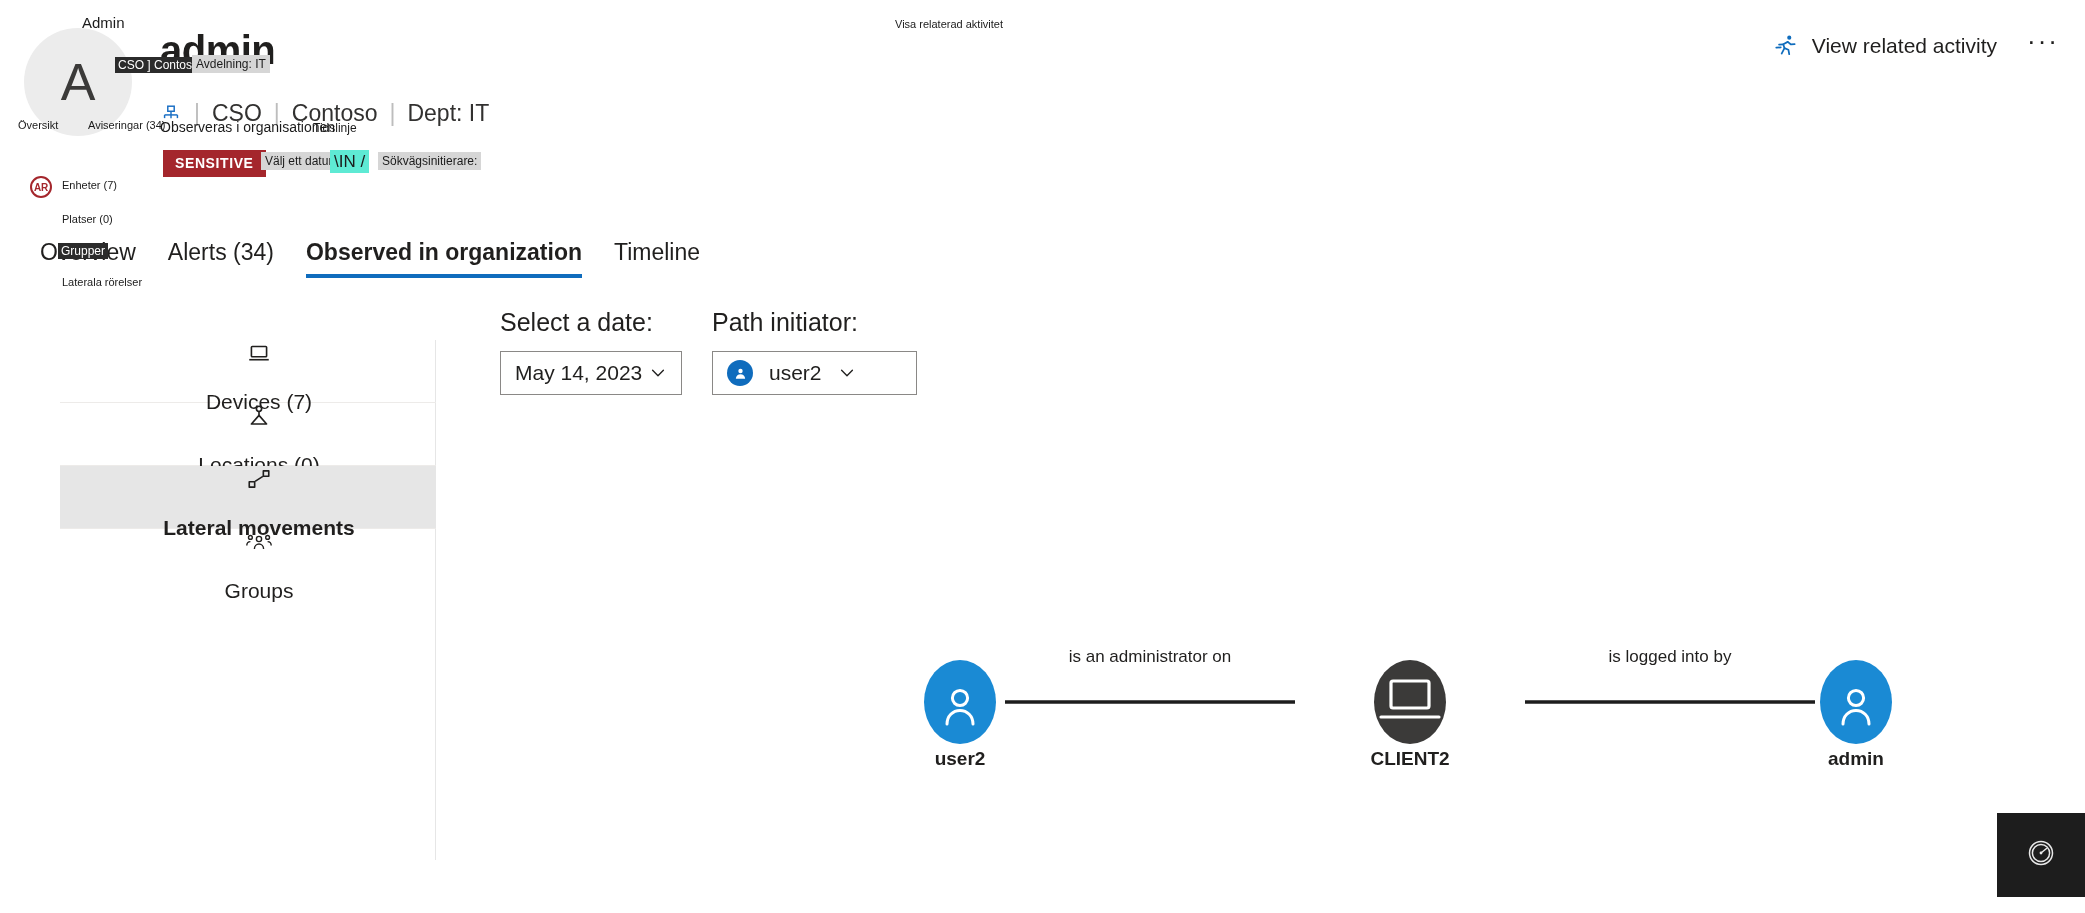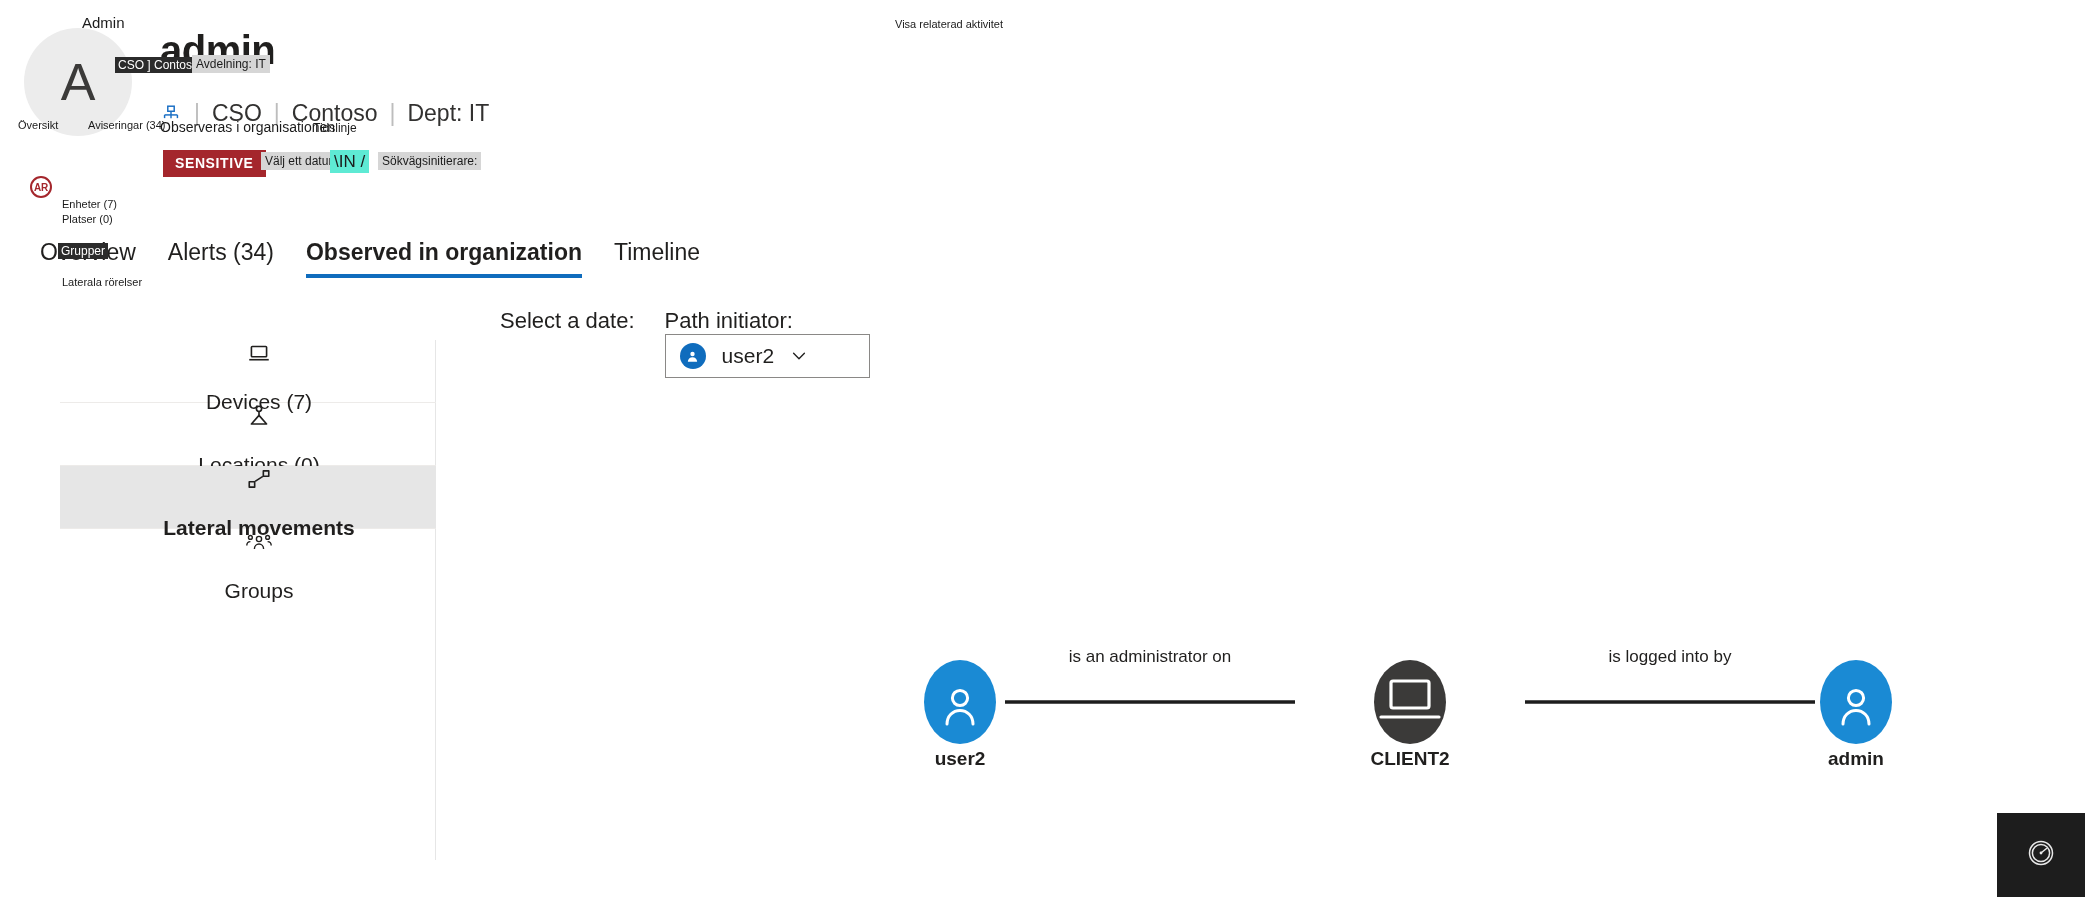--- a/index.html
+++ b/index.html
@@ -223,22 +223,23 @@
   
   .filters {
     position: absolute;
     left: 500px;
     top: 308px;
     display: flex;
     gap: 30px;
   }
   .filter-group { display: flex; flex-direction: column; }
   .filter-label {
-    font-size: 22px;
-    color: #201f1e;
+    font-size: 25px;
+    color: #201f1e;
+    margin-bottom: 14px;
   }
   .dropdown {
     height: 44px;
     border: 1px solid #8a8886;
     background: #ffffff;
     display: flex;
     align-items: center;
     padding: 0 14px;
     font-size: 21px;
     color: #201f1e;
@@ -322,20 +323,36 @@
       <span>CSO</span>
       <span class="sep">|</span>
       <span>Contoso</span>
       <span class="sep">|</span>
       <span>Dept: IT</span>
     </div>
 
     <div class="sensitive-badge">SENSITIVE</div>
   </div>
 
+  <div class="top-commands">
+    <div class="cmd-related">
+      <span class="ic">
+        <svg width="26" height="26" viewBox="0 0 24 24" fill="none" stroke="#0f6cbd" stroke-width="1.6" stroke-linecap="round" stroke-linejoin="round">
+          <circle cx="15" cy="4.3" r="1.9" fill="#0f6cbd" stroke="none"></circle>
+          <path d="M13.6 8.2 L9.5 10.4 L10.6 14 L8 19"></path>
+          <path d="M13.6 8.2 L16.6 10.6 L20 10.2"></path>
+          <path d="M10.6 14 L14.2 15.4 L15 19.6"></path>
+          <path d="M9.5 10.4 L5.6 10.8"></path>
+          <path d="M3 13.6 L7.2 13.2"></path>
+        </svg>
+      </span>
+      <span>View related activity</span>
+    </div>
+    <div class="cmd-ellipsis">···</div>
+  </div>
 
   <div class="pivot-bar">
     <div class="pivot">
       <span>Overview</span>
     </div>
     <div class="pivot">
       <span>Alerts (34)</span>
     </div>
     <div class="pivot selected">
       <span>Observed in organization</span>
@@ -391,20 +408,28 @@
         </svg>
       </span>
       <span>Groups</span>
     </div>
   </div>
 
   <div class="filters">
 
     <div class="filter-group">
       <div class="filter-label">Select a date:</div>
+      <div class="dropdown date">
+        <span>May 14, 2023</span>
+        <span class="dd-chevron">
+          <svg width="18" height="18" viewBox="0 0 20 20" fill="none" stroke="#201f1e" stroke-width="1.5" stroke-linecap="round" stroke-linejoin="round">
+            <polyline points="4,7 10,13 16,7"></polyline>
+          </svg>
+        </span>
+      </div>
     </div>
 
     <div class="filter-group">
       <div class="filter-label">Path initiator:</div>
       <div class="dropdown initiator">
         <span class="user-chip">
           <svg width="15" height="15" viewBox="0 0 20 20" fill="#ffffff">
             <circle cx="10" cy="6.6" r="2.9"></circle>
             <path d="M3.8 17 c0-3.6 2.8-6 6.2-6 s6.2 2.4 6.2 6 z"></path>
           </svg>
@@ -471,21 +496,21 @@
     <div class="ov plain" style="left:160px; top:120px; font-size:14px;">Observeras i organisationen</div>
 
     <div class="ov plain" style="left:313px; top:122px; font-size:12px;">Tidslinje</div>
 
     <div class="ov light" style="left:261px; top:152px;">Välj ett datum:</div>
 
     <div class="ov light" style="left:330px; top:150px; font-size:17px; background:#5eead4;">\IN  /</div>
 
     <div class="ov light" style="left:378px; top:152px;">Sökvägsinitierare:</div>
 
-    <div class="ov plain" style="left:62px; top:199px; font-size:11px;">Enheter (7)</div>
+    <div class="ov plain" style="left:62px; top:180px; font-size:11px;">Enheter (7)</div>
 
     <div class="ov plain" style="left:62px; top:214px; font-size:11px;">Platser (0)</div>
 
     <div class="ov dark" style="left:58px; top:243px;">Grupper</div>
 
     <div class="ov plain" style="left:62px; top:277px; font-size:11px;">Laterala rörelser</div>
 
     <div class="ov plain" style="left:895px; top:19px; font-size:11px;">Visa relaterad aktivitet</div>
 
     <div class="ar-badge">AR</div>

